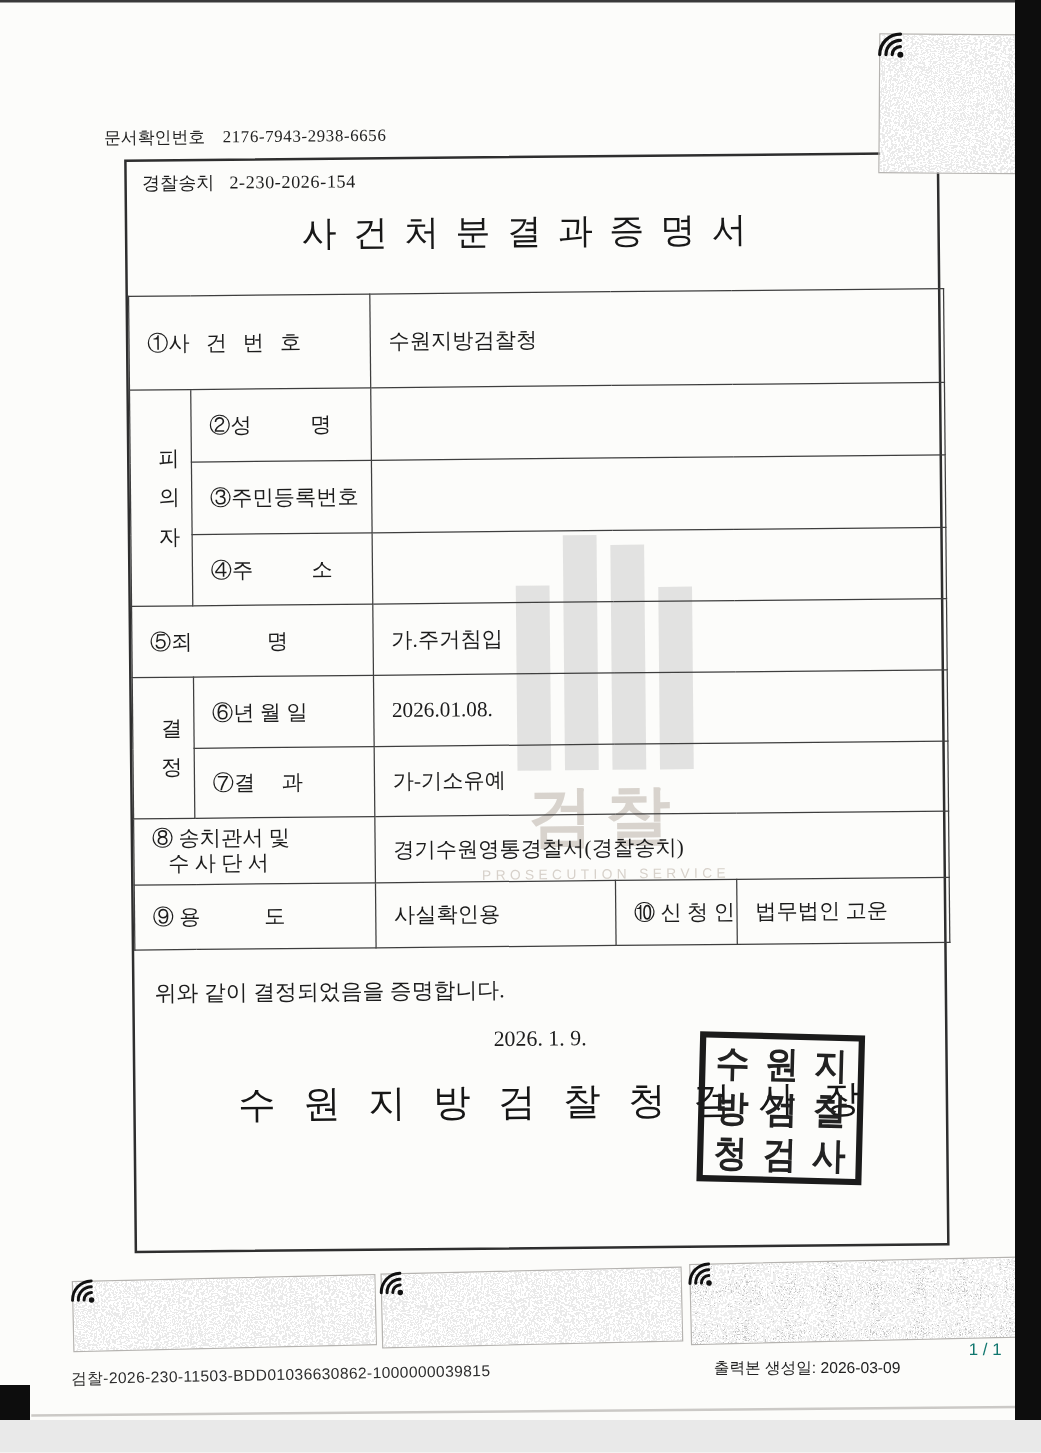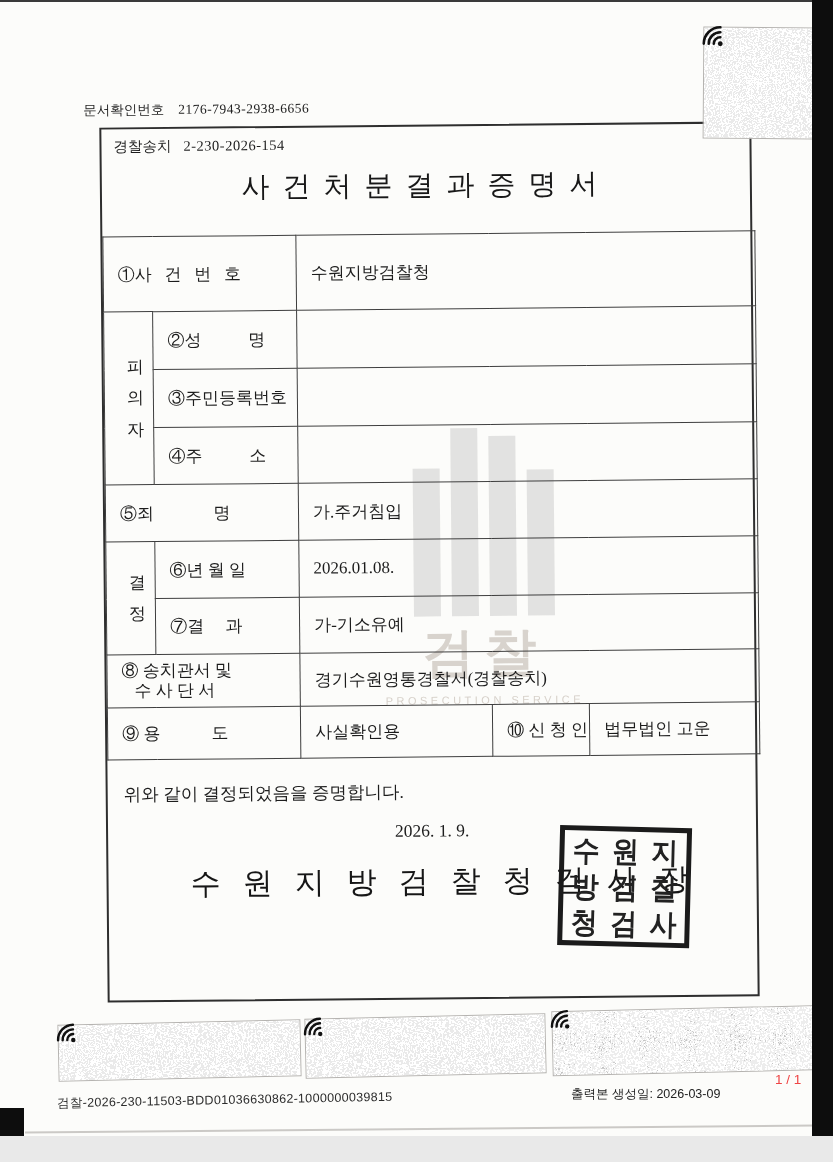--- a/index.html
+++ b/index.html
@@ -79,21 +79,21 @@
   .noise-block{position:absolute;border:1px solid #b5b3b0;box-sizing:border-box;}
   .noise-block svg.fill{display:block;width:100%;height:100%;}
   .arc-icon{position:absolute;left:-3px;top:-3px;}
 
   
   .foot-code{
     position:absolute;left:57px;top:1092px;transform:rotate(-1.1deg);
     font-family:"Liberation Sans","DejaVu Sans",sans-serif;font-size:12.5px;color:#2d2d2d;letter-spacing:.3px;
   }
   .foot-date{position:absolute;left:571px;top:1086px;font-family:"Liberation Sans","DejaVu Sans",sans-serif;font-size:12.5px;color:#222;}
-  .foot-page{position:absolute;left:775px;top:1072px;font-family:"Liberation Sans","DejaVu Sans",sans-serif;font-size:13.5px;color:#ef4444;}
+  .foot-page{position:absolute;left:775px;top:1072px;font-family:"Liberation Sans","DejaVu Sans",sans-serif;font-size:13.5px;color:#0f766e;}
   .foot-line{position:absolute;left:25px;top:1128px;width:790px;height:2px;background:#cbc9c6;transform:rotate(-0.5deg);}
 </style>
 </head>
 <body>
 
 <svg width="0" height="0" style="position:absolute" aria-hidden="true">
   <defs>
     <filter id="noiseLight" x="0" y="0" width="100%" height="100%">
       <feTurbulence type="fractalNoise" baseFrequency="0.85" numOctaves="2" seed="7"></feTurbulence>
       <feColorMatrix type="saturate" values="0"></feColorMatrix>

